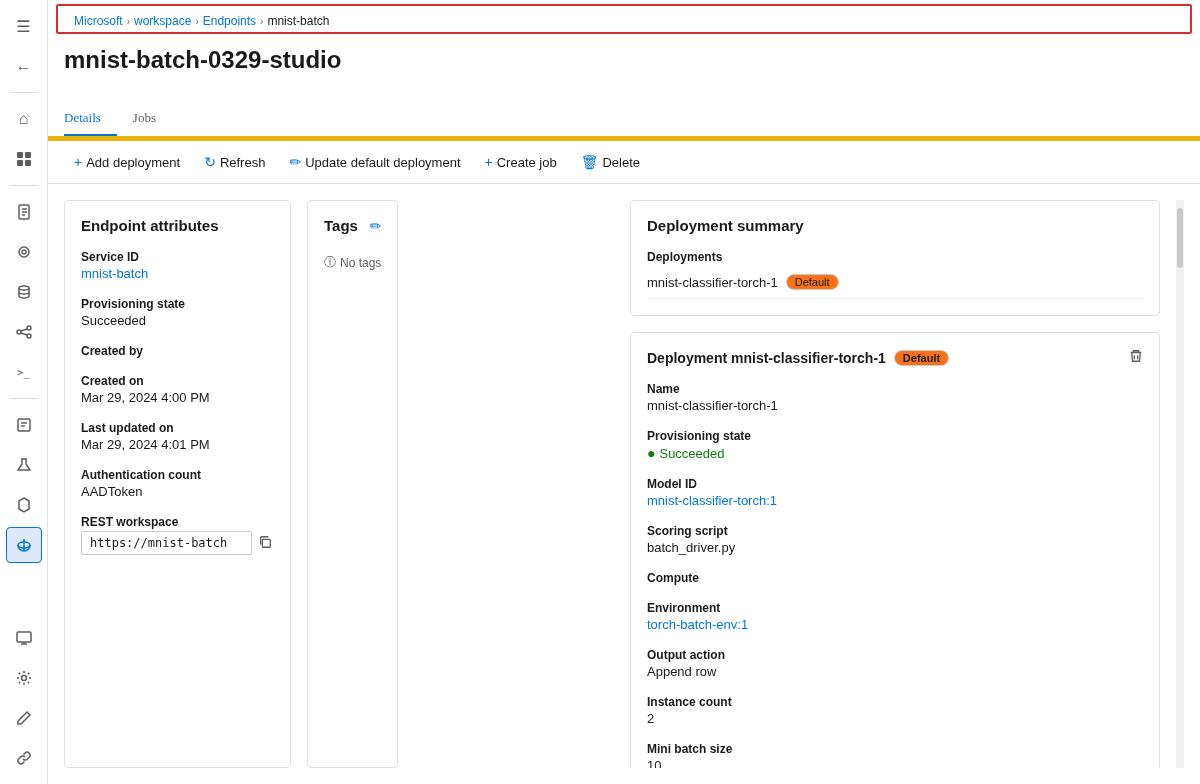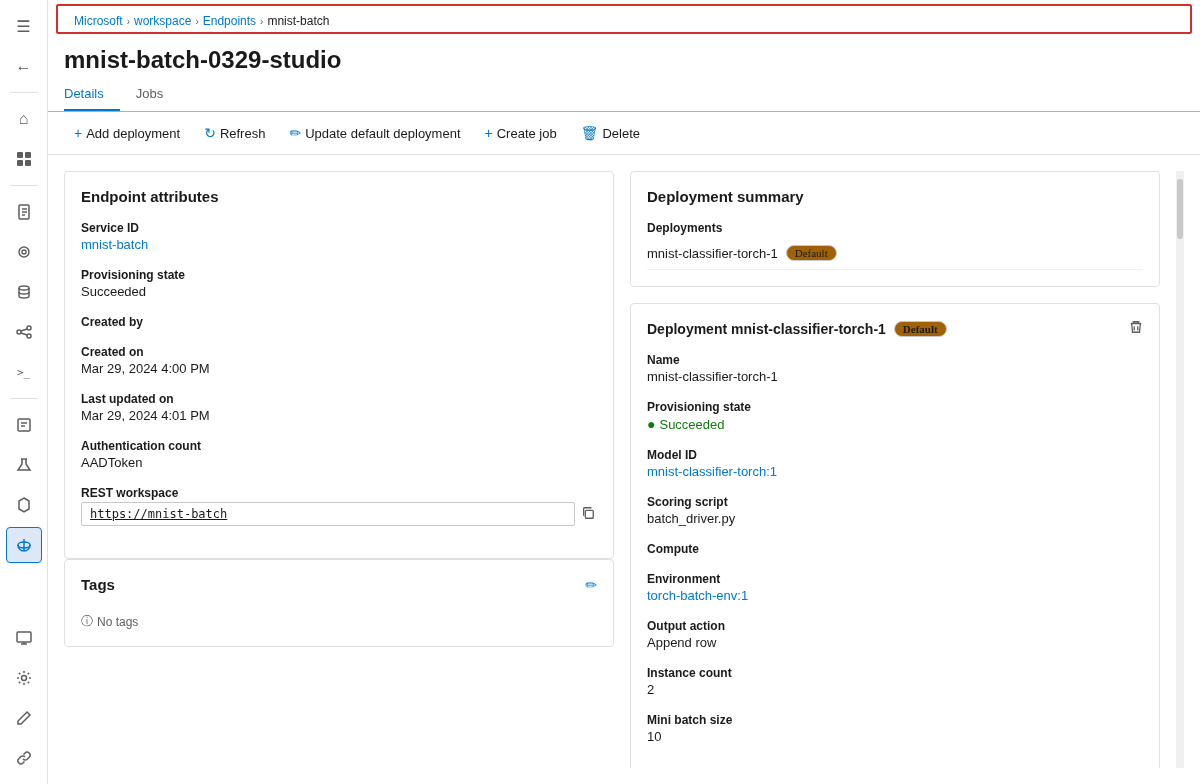--- a/index.html
+++ b/index.html
@@ -61,22 +61,23 @@
     .page-title {
       font-size: 24px;
       font-weight: 600;
       color: #1a1a1a;
     }
 
     
     .tabs {
       display: flex;
       padding: 0 16px;
-      border-bottom: 1px solid #eab308;
-      margin-top: 0;
+      border-bottom: 5px solid #eab308;
+      margin-top: 24px;
+      font-family: Liberation Serif, serif;
     }
     .tab {
       padding: 8px 16px 8px 0;
       margin-right: 16px;
       cursor: pointer;
       font-size: 13px;
       color: #605e5c;
       border-bottom: 2px solid transparent;
     }
     .tab.active {
@@ -113,21 +114,22 @@
       flex: 1;
       overflow: hidden;
       padding: 16px;
       gap: 16px;
     }
 
     
     .left-panel {
       flex: 1;
       display: flex;
-      flex-direction: column;
+      flex-direction: row;
+      gap: 16px;
       overflow-y: auto;
     }
 
     
     .right-panel {
       width: 530px;
       display: flex;
       flex-direction: column;
       gap: 16px;
       overflow-y: auto;
@@ -152,21 +154,20 @@
     .attr-label { font-weight: 600; font-size: 12px; color: #1a1a1a; margin-bottom: 2px; }
     .attr-value { font-size: 13px; color: #1a1a1a; }
     .attr-value.link { color: #0078d4; cursor: pointer; }
     .attr-value.success { color: #107c10; display: flex; align-items: center; gap: 4px; }
 
     
     .endpoint-input-wrap {
       display: flex;
       align-items: center;
       gap: 4px;
-      text-decoration: underline;
     }
     .endpoint-input {
       flex: 1;
       border: 1px solid #c8c8c8;
       padding: 4px 8px;
       font-size: 12px;
       color: #1a1a1a;
       border-radius: 2px;
       background: #fff;
       font-family: monospace;
@@ -193,27 +194,26 @@
     
     .deployment-row {
       display: flex;
       align-items: center;
       gap: 8px;
       padding: 8px 0;
       border-bottom: 1px solid #f0f0f0;
     }
     .deployment-name { font-size: 13px; color: #1a1a1a; font-weight: 500; }
     .badge {
-      background: #a16207;
+      background: #f97316;
       border: 1px solid #c8c8c8;
       border-radius: 10px;
       padding: 1px 8px;
       font-size: 11px;
       color: #1a1a1a;
-      font-family: Liberation Serif, serif;
     }
 
     
     .deployment-detail-header {
       display: flex;
       align-items: flex-end;
       gap: 8px;
       margin-bottom: 16px;
       justify-content: space-between;
     }

